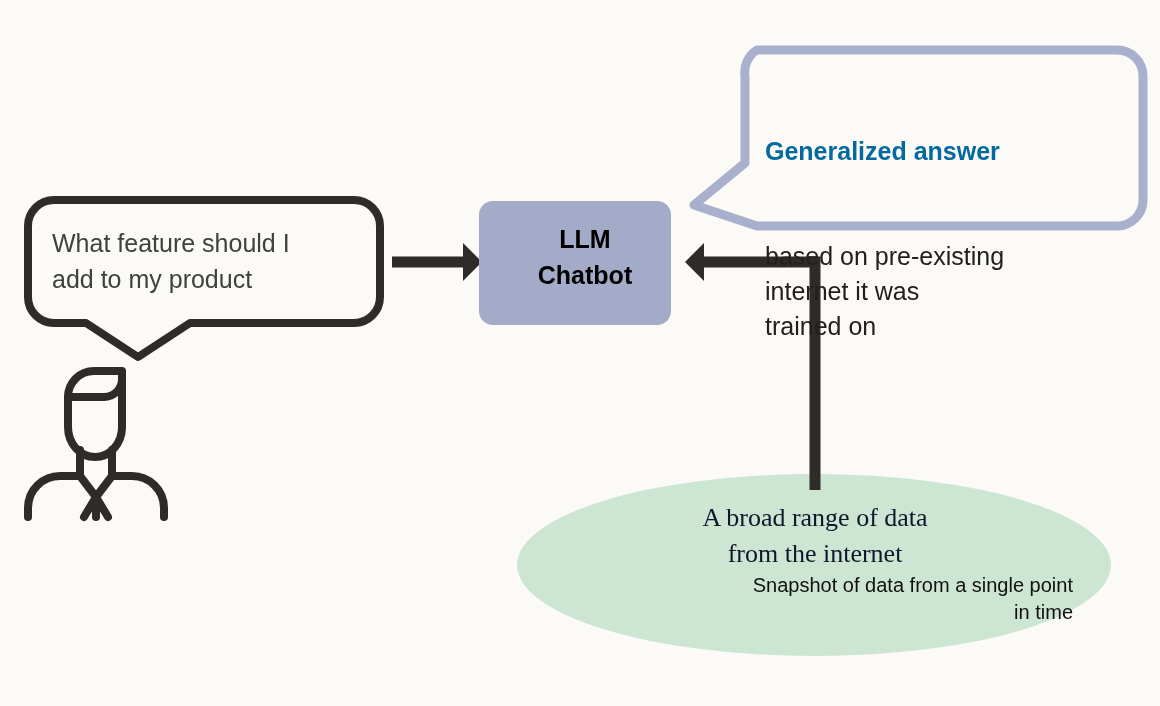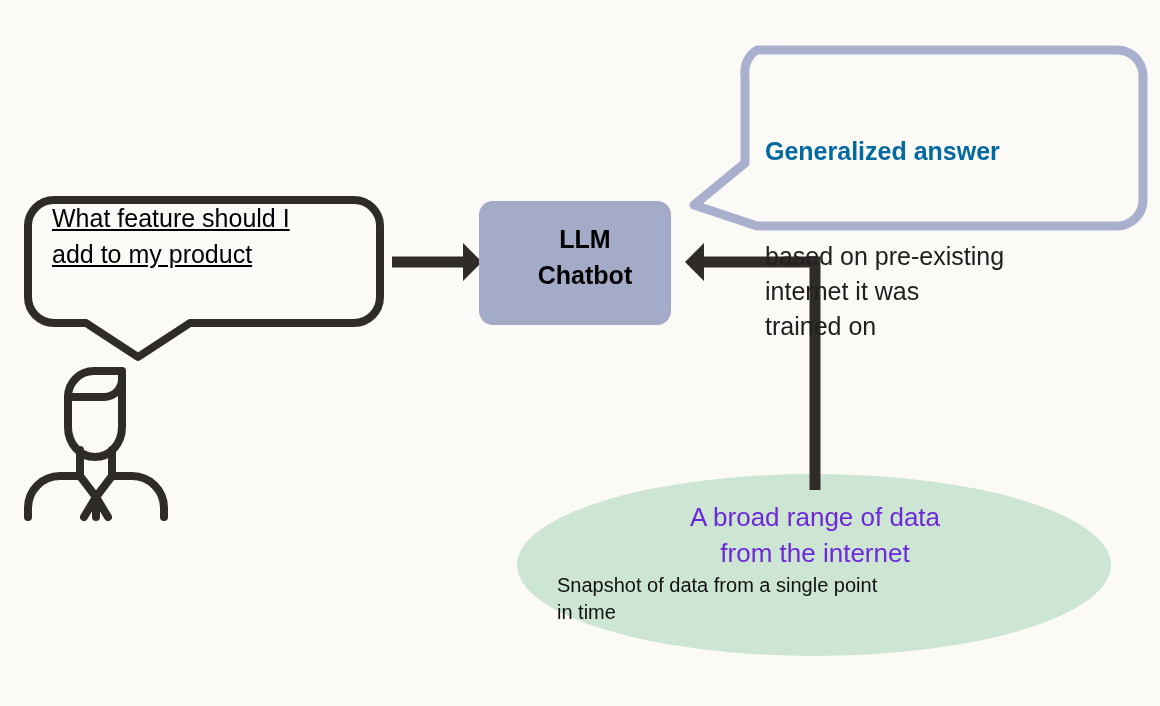--- a/index.html
+++ b/index.html
@@ -31,26 +31,25 @@
   .txt {
     position: absolute;
     margin: 0;
     color: #2e2b28;
     white-space: pre;
   }
 
   
   .user-bubble-text {
     left: 52px;
-    top: 200px;
+    top: 225px;
     width: 320px;
     font-size: 25px;
     line-height: 1.45;
-    color: #000000;
-    text-decoration: underline;
+    color: #404040;
   }
 
   
   .llm-label {
     left: 479px;
     top: 222px;
     width: 212px;
     text-align: center;
     font-size: 25px;
     font-weight: bold;
@@ -77,27 +76,28 @@
   }
 
   
   .ellipse-title {
     left: 557px;
     top: 500px;
     width: 516px;
     text-align: center;
     font-size: 26px;
     line-height: 1.38;
-    color: #6d28d9;
+    color: #0f172a;
+    font-family: Liberation Serif, serif;
   }
   .ellipse-sub {
     left: 557px;
     top: 572px;
     width: 516px;
-    text-align: left;
+    text-align: right;
     font-size: 20px;
     line-height: 1.35;
     color: #111;
   }
 </style>
 </head>
 <body>
 
 <div id="stage">
 

